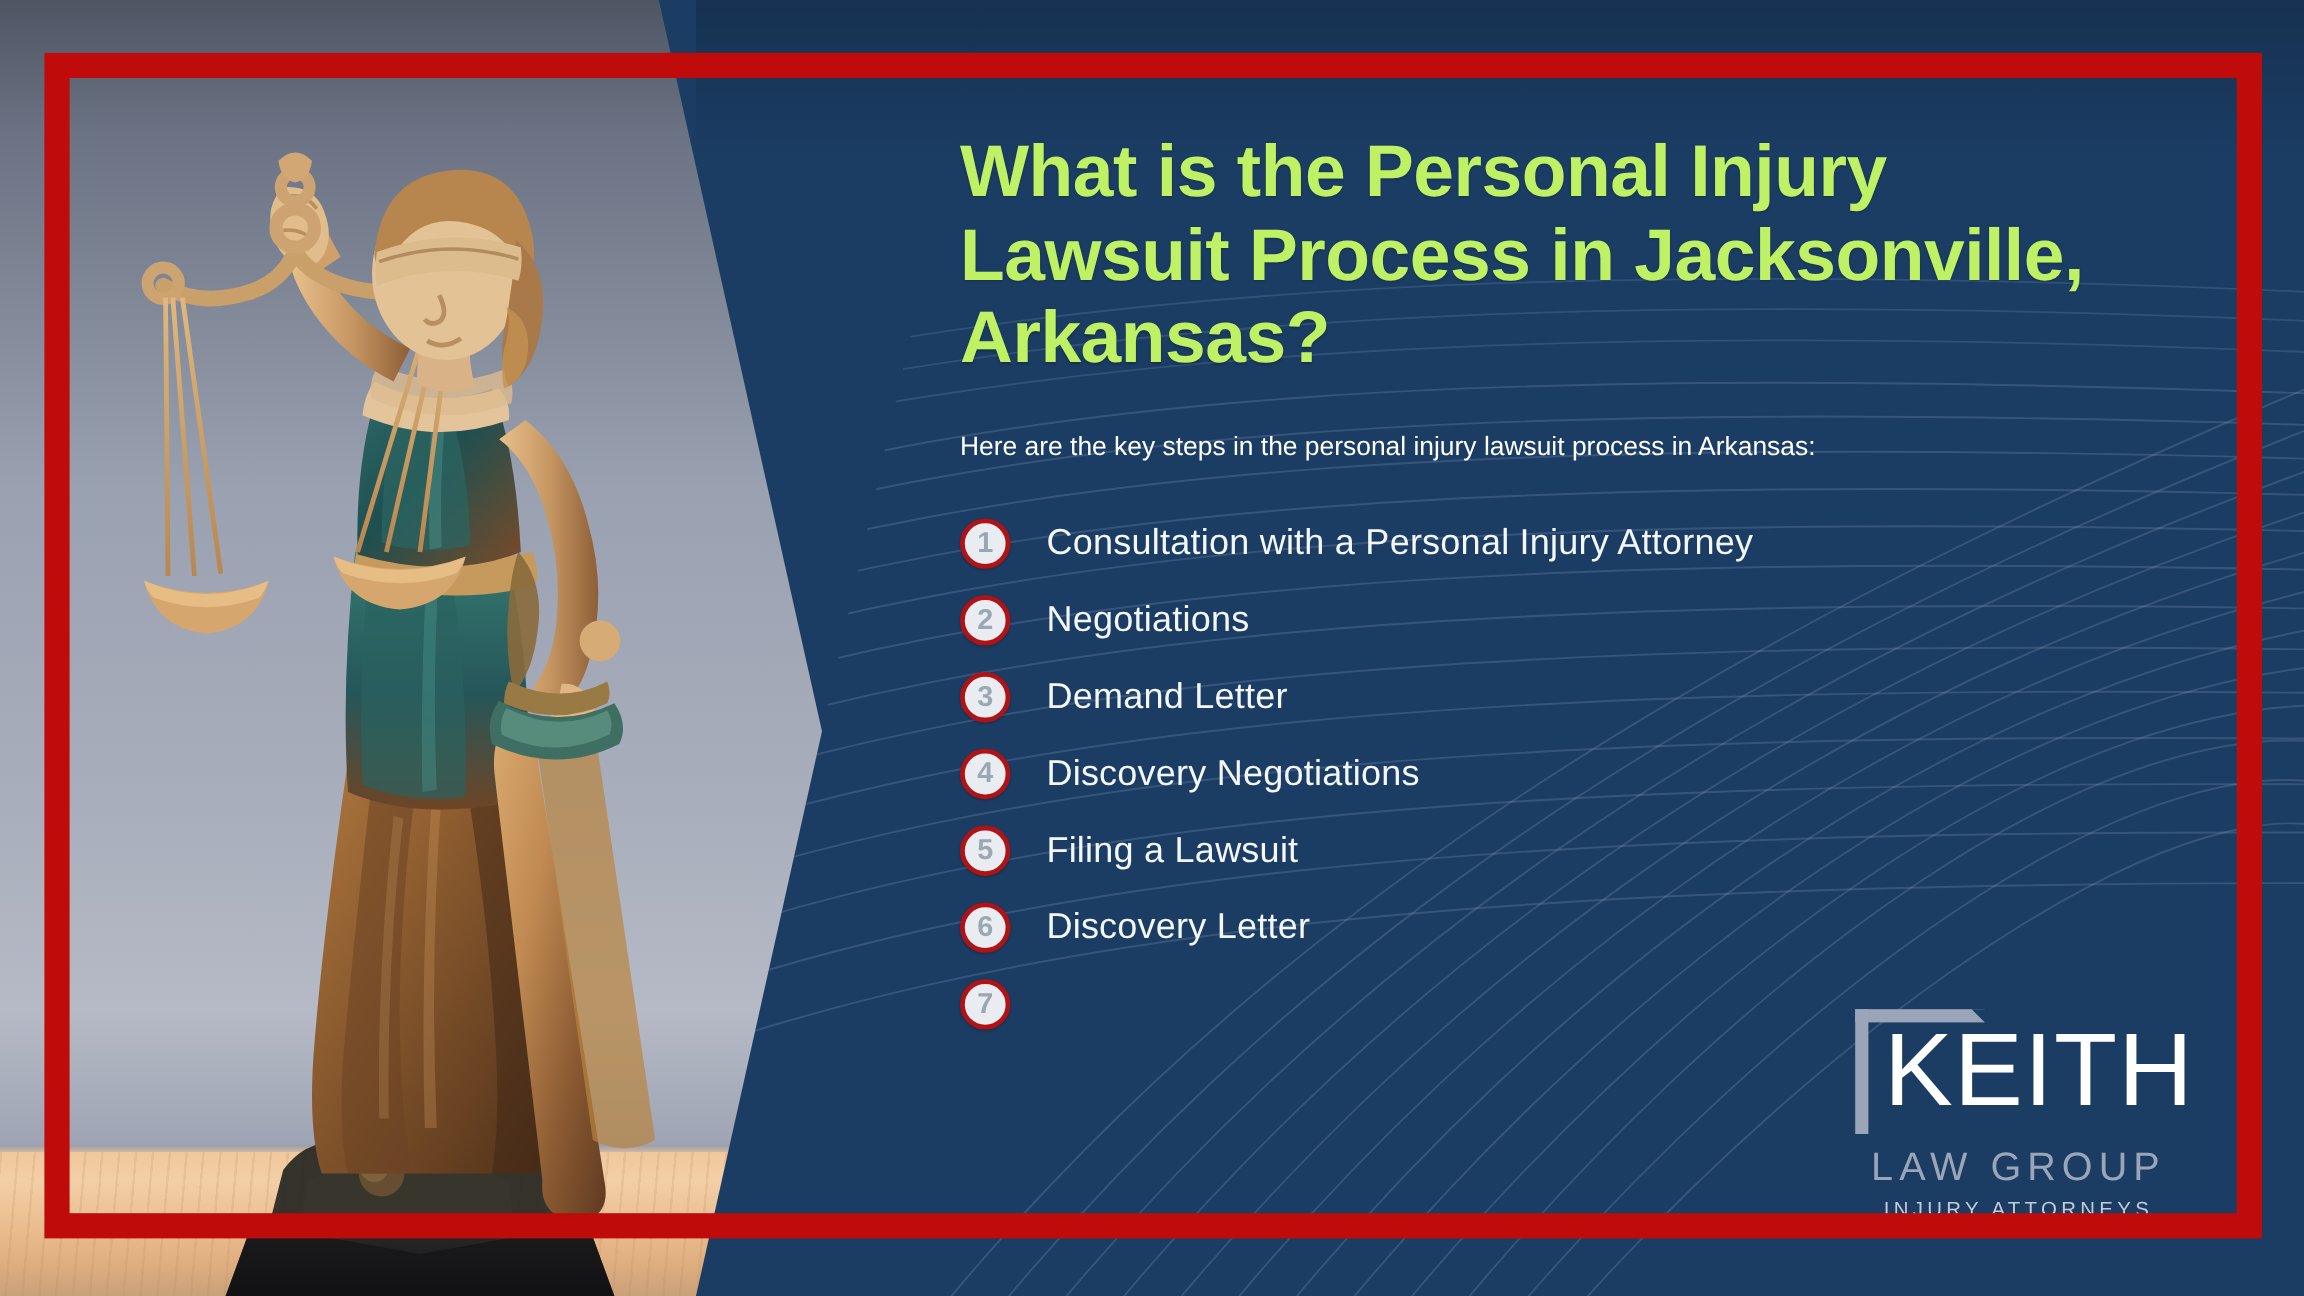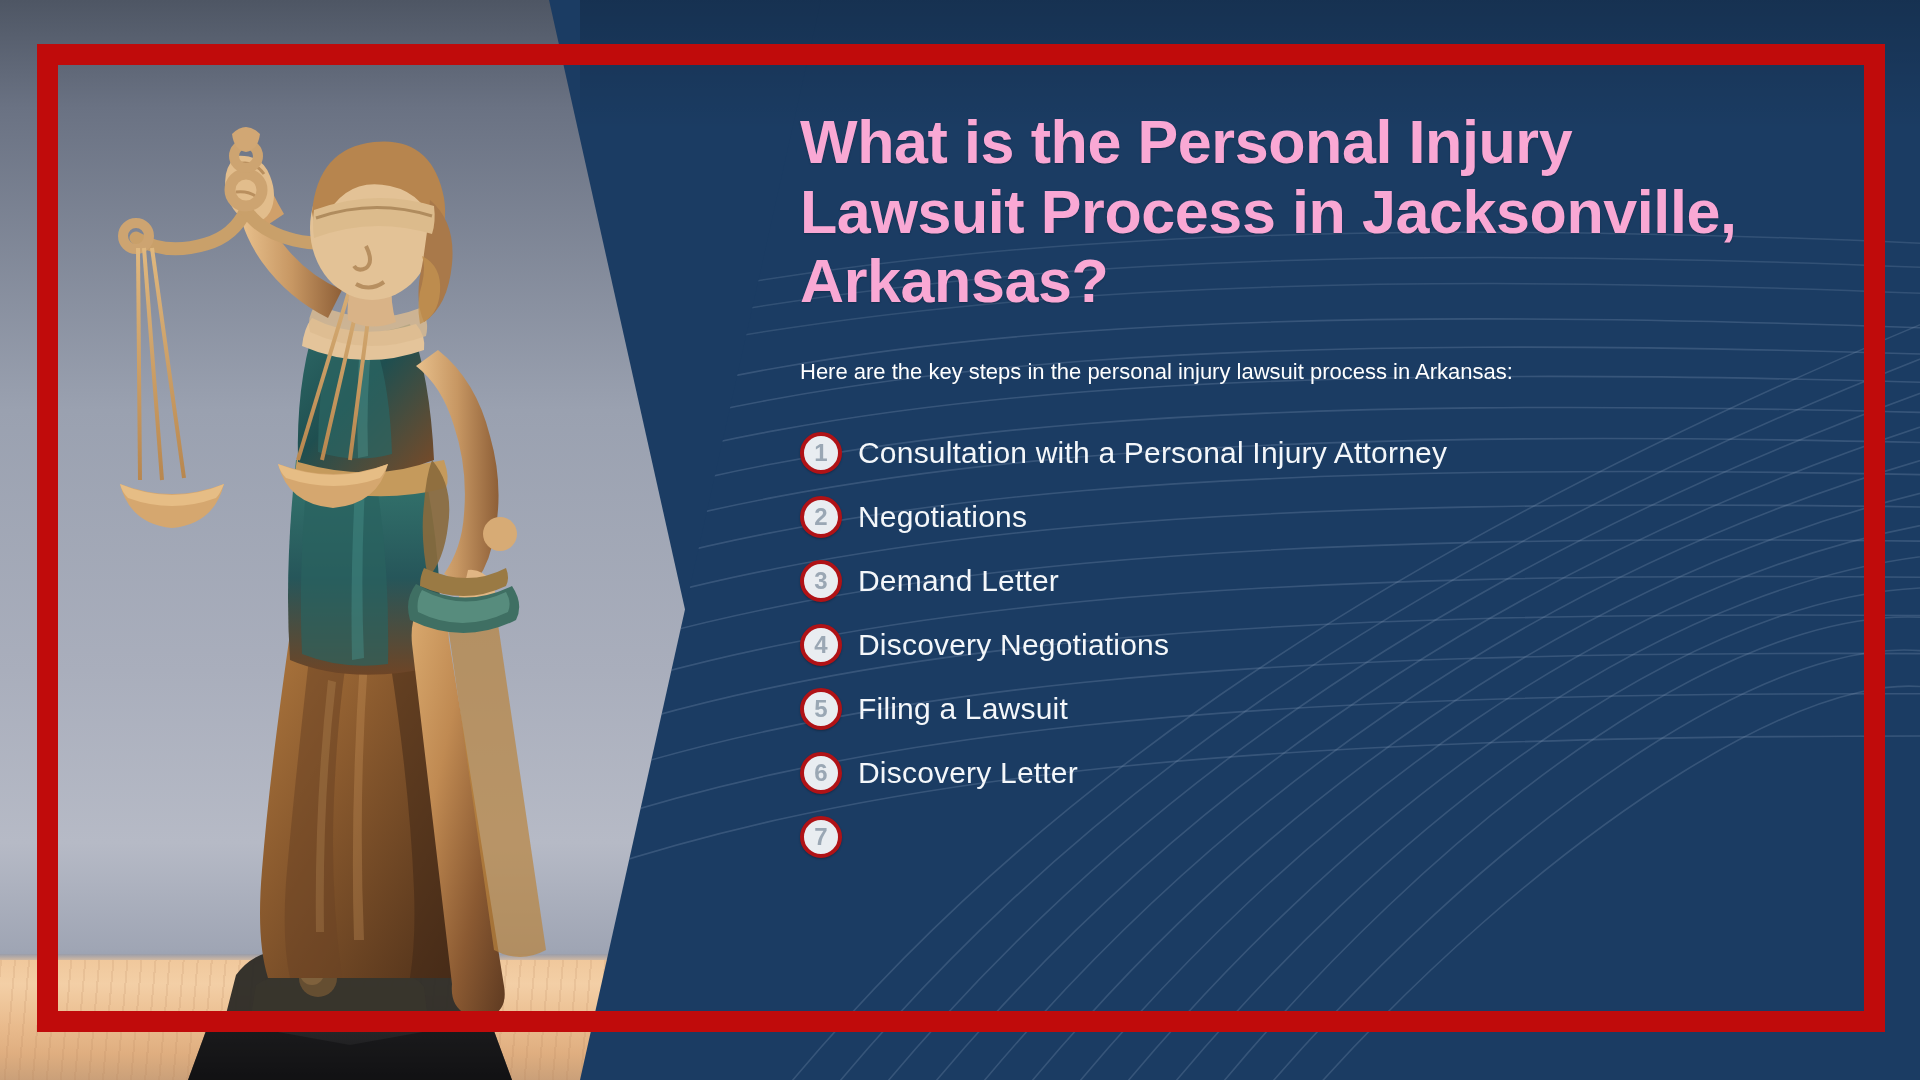--- a/index.html
+++ b/index.html
@@ -65,21 +65,21 @@
     border:21px solid #c00b0b;
     pointer-events:none;
     z-index:40;
   }
 
   
   .content{
     position:absolute; left:800px; top:108px; width:940px; z-index:30;
   }
   .headline{
-    color:#f9a8d4;
+    color:#bef264;
     font-weight:700;
     font-size:61px;
     line-height:1.14;
     letter-spacing:-0.4px;
     font-stretch:condensed;
     text-shadow:0 1px 2px rgba(0,0,0,.22);
   }
   .subhead{
     margin-top:40px;
     color:#ffffff;
@@ -101,21 +101,21 @@
     width:42px; height:42px; border-radius:50%;
     background:#e9edf1;
     border:4px solid #b01216;
     color:#9aa7b4;
     font-size:24px; font-weight:700;
     display:flex; align-items:center; justify-content:center;
     line-height:1;
     box-shadow:0 1px 2px rgba(0,0,0,.25);
   }
   .step-label{
-    margin-left:16px;
+    margin-left:30px;
     color:#f4f7fa;
     font-size:30px;
     font-weight:400;
     letter-spacing:.2px;
     white-space:nowrap;
   }
 
   
   .logo{
     position:absolute; right:88px; bottom:62px; z-index:35;
@@ -356,16 +356,24 @@
       <li class="step">
         <span class="step-num">6</span>
         <span class="step-label">Discovery Letter</span>
       </li>
       <li class="step">
         <span class="step-num">7</span>
       </li>
     </ul>
   </div>
 
+  <div class="logo">
+    <div class="logo-mark">
+      <span class="logo-bracket"></span>
+      <span class="logo-keith">KEITH</span>
+    </div>
+    <div class="logo-group">LAW GROUP</div>
+    <div class="logo-tag">INJURY ATTORNEYS</div>
+  </div>
 
   <div class="red-frame"></div>
 
 </div>
 
 </body></html>

